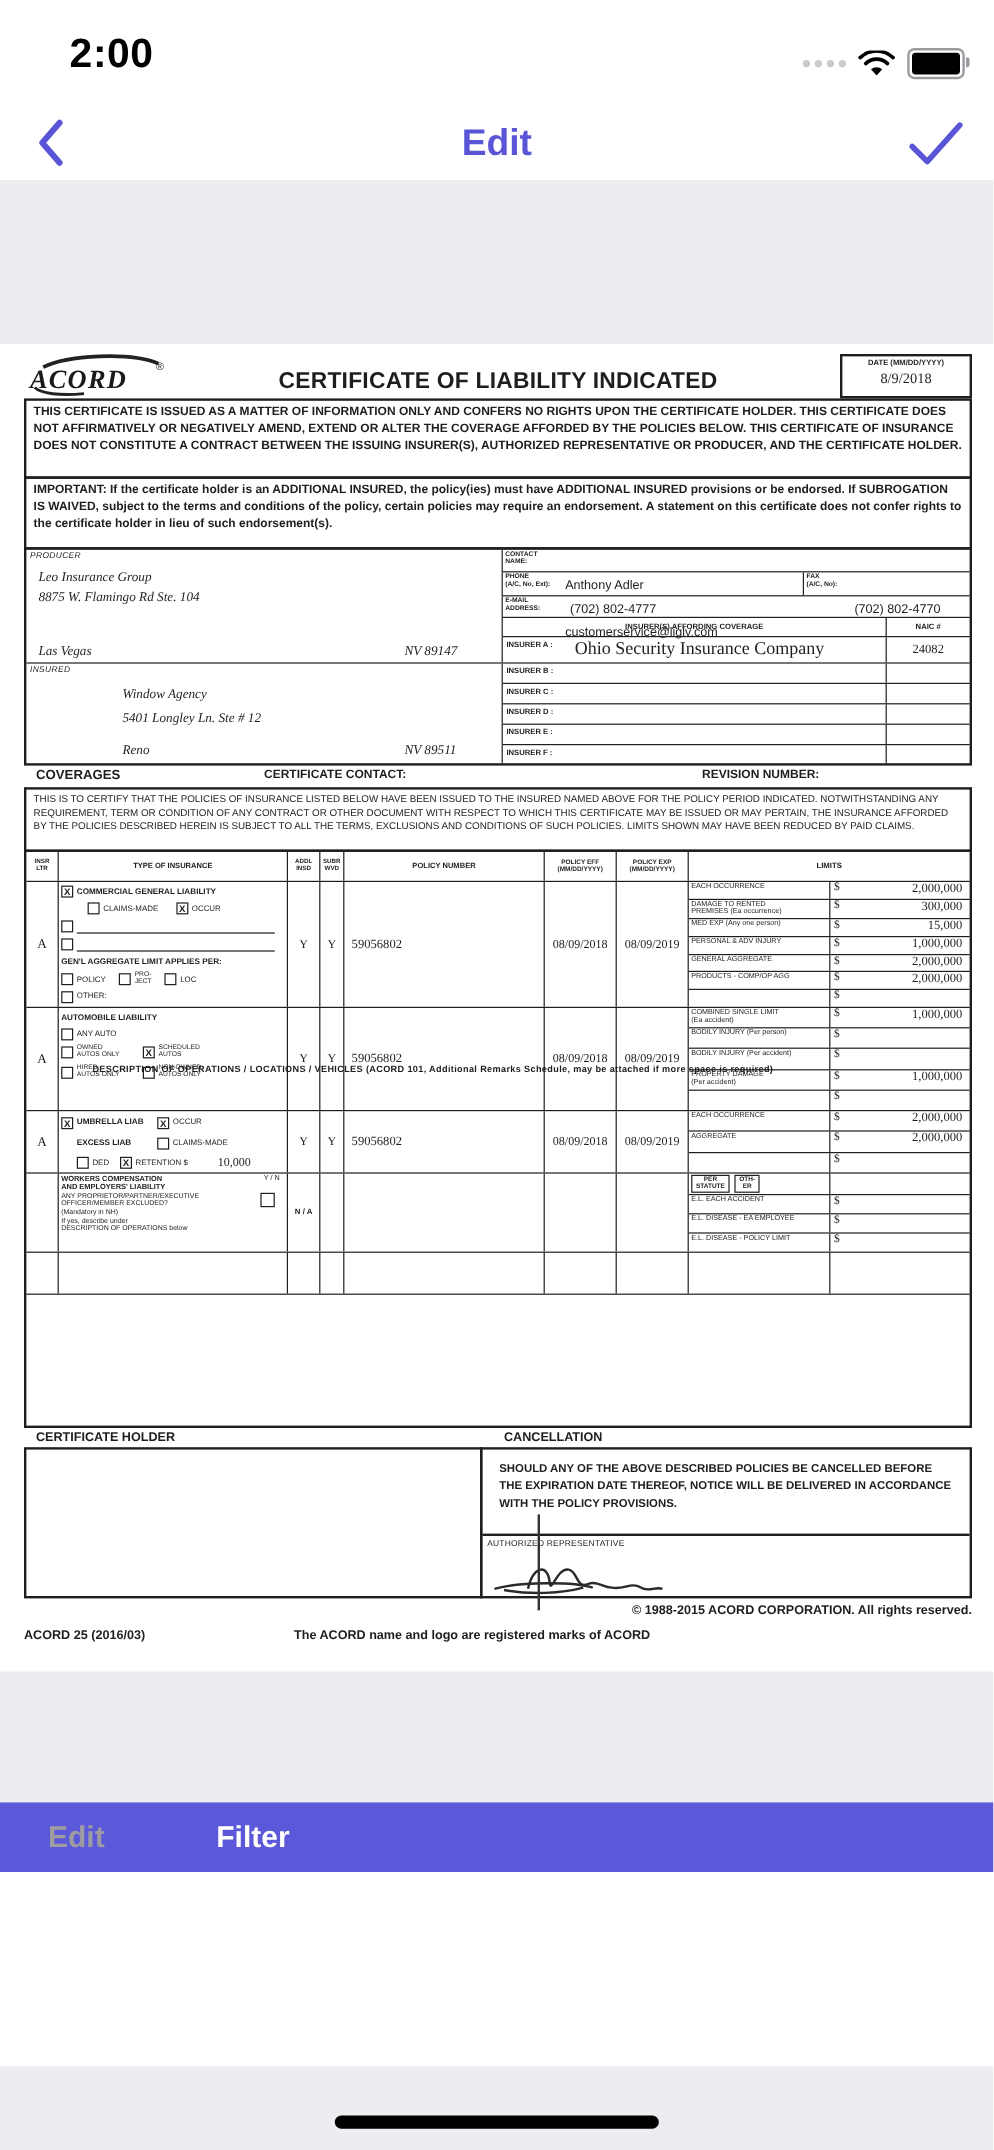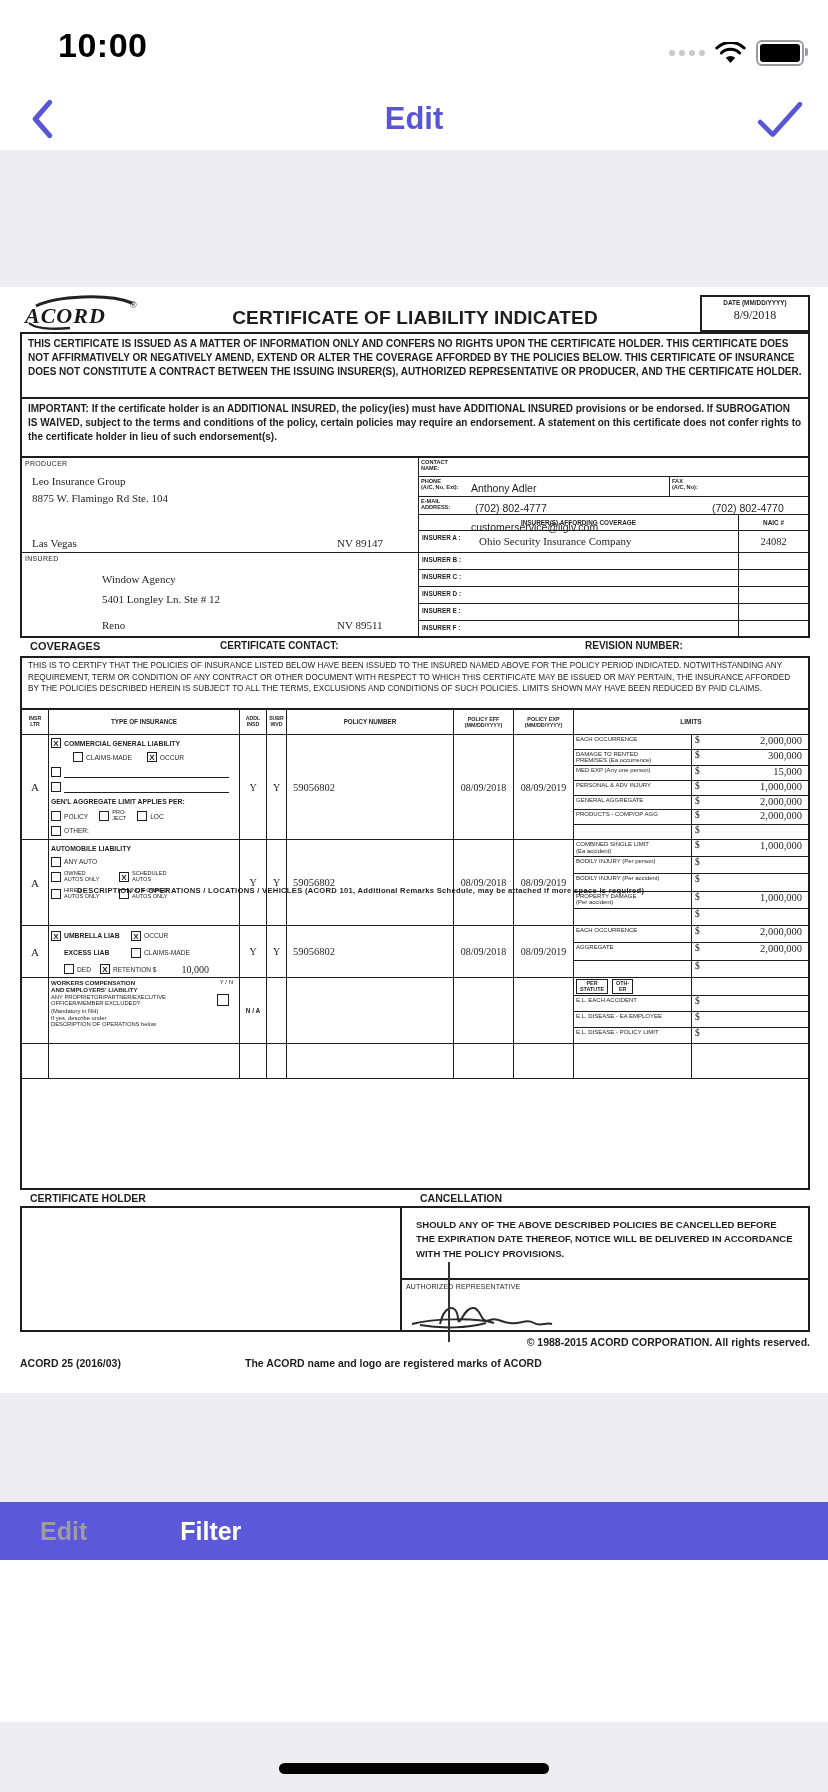--- a/index.html
+++ b/index.html
@@ -29,29 +29,29 @@
   .sv{font-family:"Liberation Serif",serif;}
   
   .fh-title{position:absolute;left:130px;right:130px;top:12px;text-align:center;font-size:19px;font-weight:700;letter-spacing:.2px;}
   .datebox{position:absolute;right:0;top:0;width:110px;height:37px;border:2px solid #1e1e1e;box-sizing:border-box;text-align:center;}
   .datebox .dl{font-size:6.4px;font-weight:700;margin-top:2px;}
   .datebox .dv{font-size:12px;font-family:"Liberation Serif",serif;margin-top:2px;}
   .bold-par{font-weight:700;font-size:10px;line-height:1.38;padding:3px 6px;}
   
   .pi{display:flex;flex-direction:column;}
   .pirow{display:flex;box-sizing:border-box;}
-  .pl{width:397px;border-right:1px solid #1e1e1e;position:relative;box-sizing:border-box;}
+  .pl{width:397px;border-right:1px solid #1e1e1e;position:relative;box-sizing:border-box;font-style:italic;}
   .pr{flex:1;display:flex;flex-direction:column;box-sizing:border-box;}
   .tag{position:absolute;left:3px;top:2px;font-size:7px;letter-spacing:.3px;}
   .pline{position:absolute;font-family:"Liberation Serif",serif;font-size:11px;}
   .crow{display:flex;border-bottom:1px solid #1e1e1e;box-sizing:border-box;align-items:stretch;}
   .clabel{font-size:5.6px;font-weight:700;line-height:1.1;padding:1px 2px;width:52px;box-sizing:border-box;}
   .cval{font-family:Liberation Sans, sans-serif;font-size:10.5px;align-self:center;margin-top:42px;}
   .ins-label{font-size:6.4px;font-weight:700;padding:3px 3px;width:60px;box-sizing:border-box;}
-  .ins-name{font-family:"Liberation Serif",serif;font-size:11px;align-self:center;flex:1;}
+  .ins-name{font-family:"Liberation Serif",serif;font-size:15px;align-self:center;flex:1;}
   .naic{width:70px;border-left:1px solid #1e1e1e;text-align:center;font-family:"Liberation Serif",serif;font-size:10.5px;display:flex;align-items:center;justify-content:center;box-sizing:border-box;}
   
   .covline span{position:absolute;font-weight:700;}
   
   .tbl{border:2px solid #1e1e1e;box-sizing:border-box;position:relative;display:flex;flex-direction:column;}
   .trow{display:flex;border-top:1px solid #1e1e1e;box-sizing:border-box;align-items:stretch;}
   .trow:first-child{border-top:none;}
   .c{border-right:1px solid #1e1e1e;box-sizing:border-box;}
   .c-insr{width:27px;display:flex;align-items:center;justify-content:center;font-size:11px;}
   .c-type{width:191px;padding:1px 2px;font-size:6.6px;position:relative;}
@@ -88,21 +88,21 @@
   .tile .lab{display:block;margin-top:14px;font-size:26px;color:#5a55d6;}
   .homeband{position:absolute;top:1722px;left:0;right:0;height:70px;background:#ececf1;}
   .homebar{position:absolute;left:50%;top:41px;width:270px;height:11px;margin-left:-135px;background:#000;border-radius:6px;cursor:pointer;}
 </style>
 </head>
 <body>
 
 <div class="screen">
 
   <div class="status">
-    <span class="time">10:00</span>
+    <span class="time">2:00</span>
     <div class="sticons">
       <div class="dots">
           <span></span>
           <span></span>
           <span></span>
           <span></span>
         </div>
       <svg width="31" height="23" viewBox="0 0 31 23">
         <path d="M15.5 21 L10.8 15.8 a7 7 0 0 1 9.4 0 Z" fill="#000"></path>
         <path d="M6.4 11 a13 13 0 0 1 18.2 0" stroke="#000" stroke-width="3" fill="none" stroke-linecap="round"></path>

